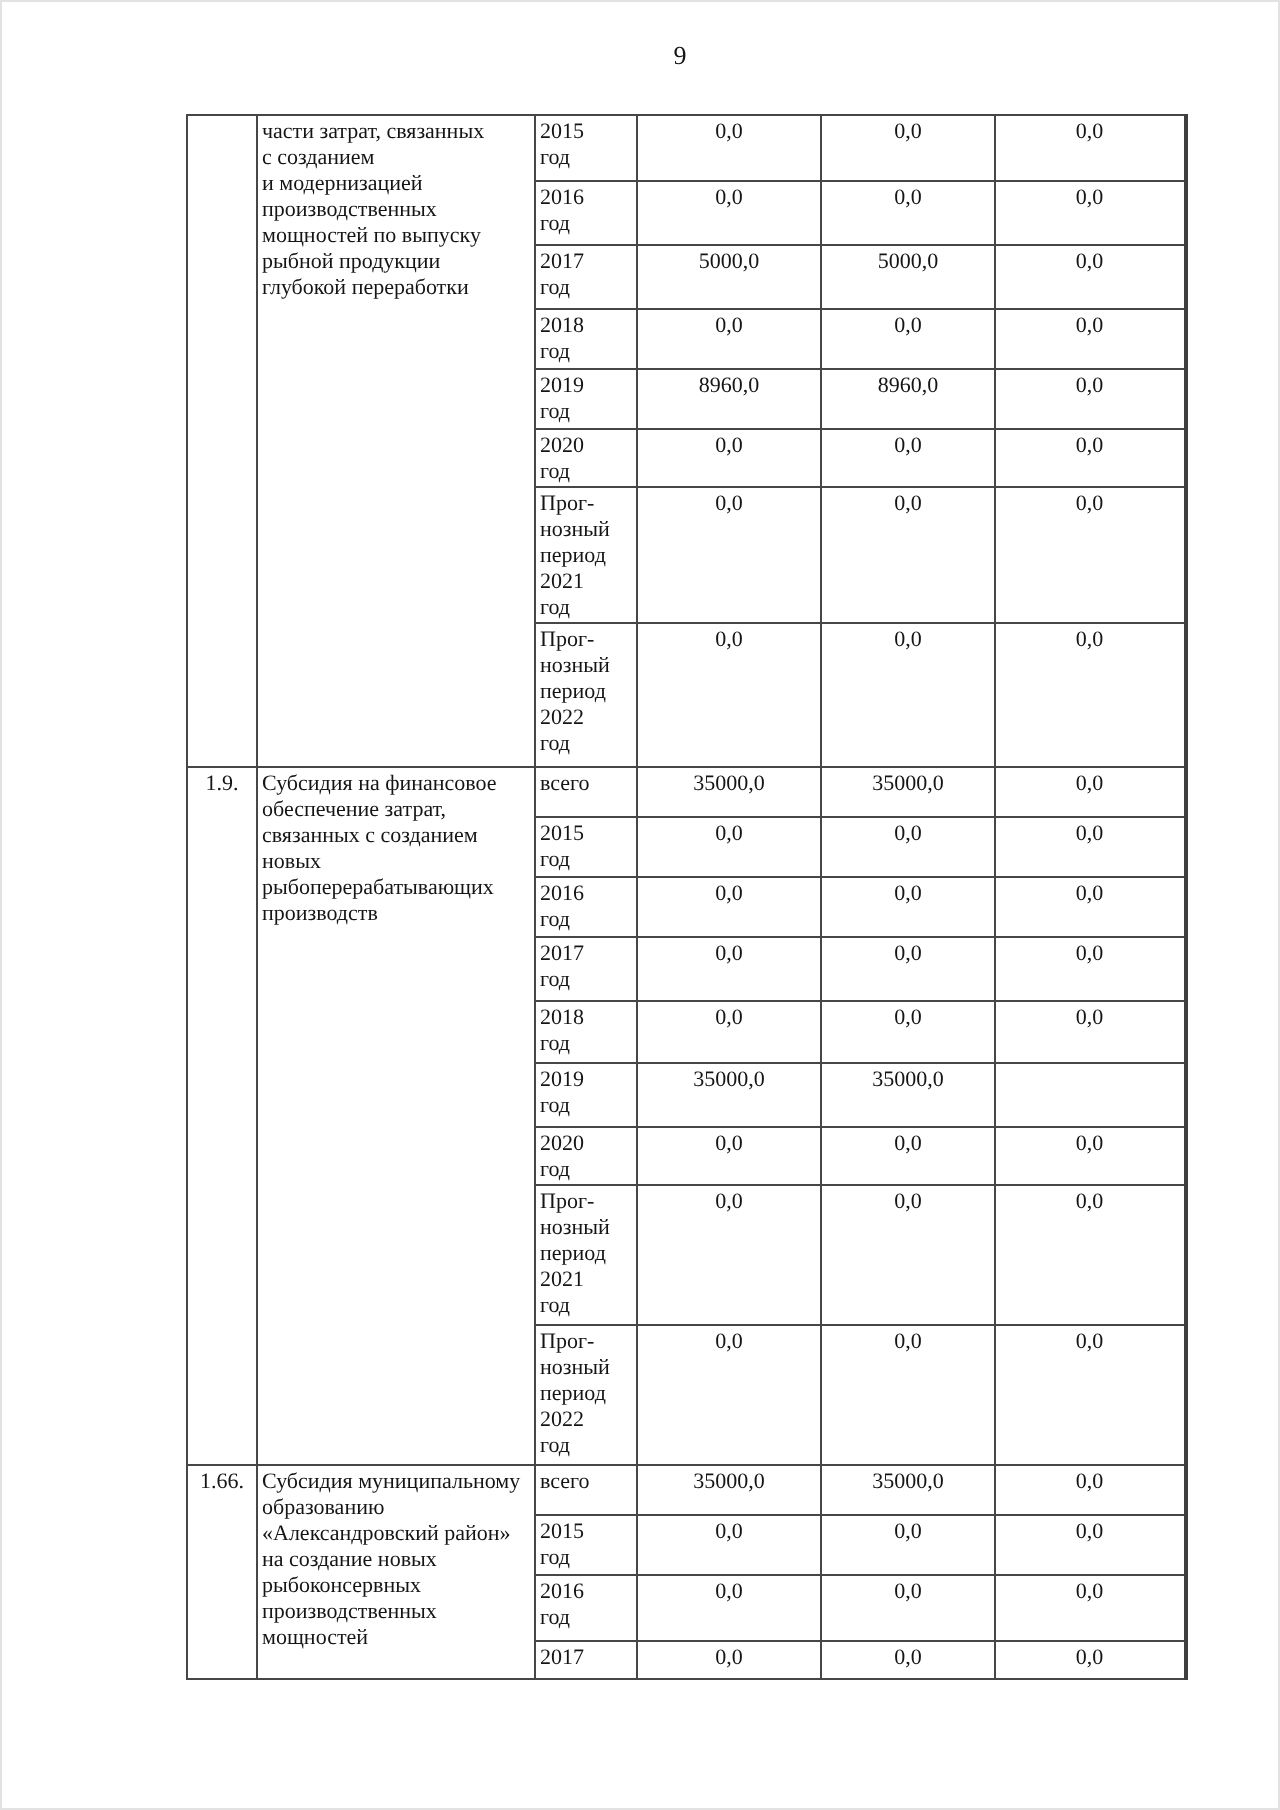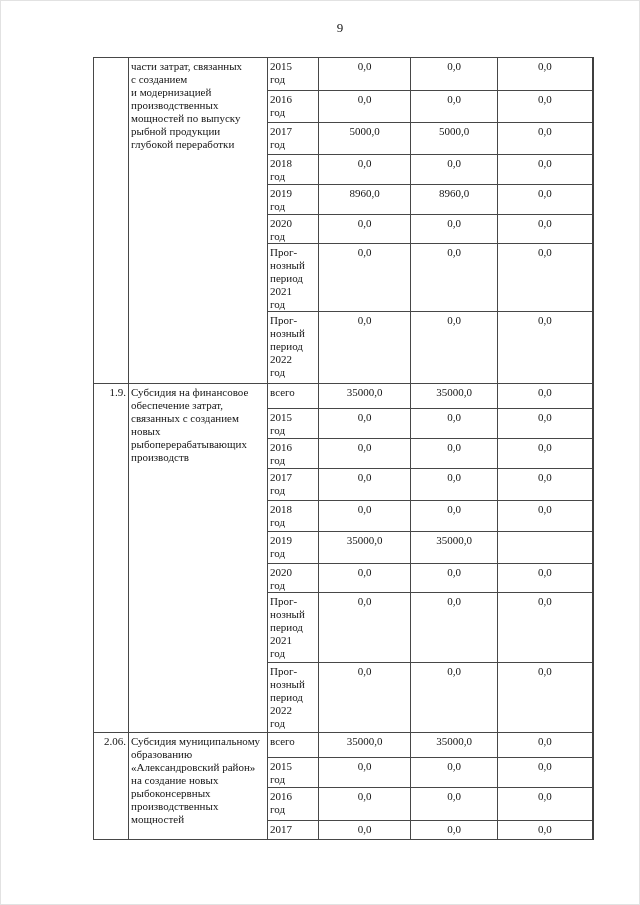--- a/index.html
+++ b/index.html
@@ -38,21 +38,21 @@
   }
   table.budget-table td {
     border: 1px solid #474747;
     vertical-align: top;
     font-size: 11px;
     line-height: 13px;
     padding: 2px 2px 0 2px;
     overflow: hidden;
   }
   td.num {
-    text-align: right;
+    text-align: center;
     padding-left: 4px;
     font-size: 11px;
     margin-left: 44px;
   }
   td.desc {
     text-align: left;
     padding: 2px 2px 0 6px;
     font-size: 11.5px;
     line-height: 13.6px;
     white-space: pre-line;
@@ -220,21 +220,21 @@
           <td class="period">Прог-
 нозный
 период
 2022
 год</td>
           <td class="val">0,0</td>
           <td class="val">0,0</td>
           <td class="val">0,0</td>
         </tr>
         <tr style="height: 25px;">
-          <td class="num" rowspan="4">2.06.</td>
+          <td class="num" rowspan="4">1.66.</td>
           <td class="desc" rowspan="4">Субсидия муниципальному
 образованию
 «Александровский район»
 на создание новых
 рыбоконсервных
 производственных
 мощностей</td>
           <td class="period">всего</td>
           <td class="val">35000,0</td>
           <td class="val">35000,0</td>

